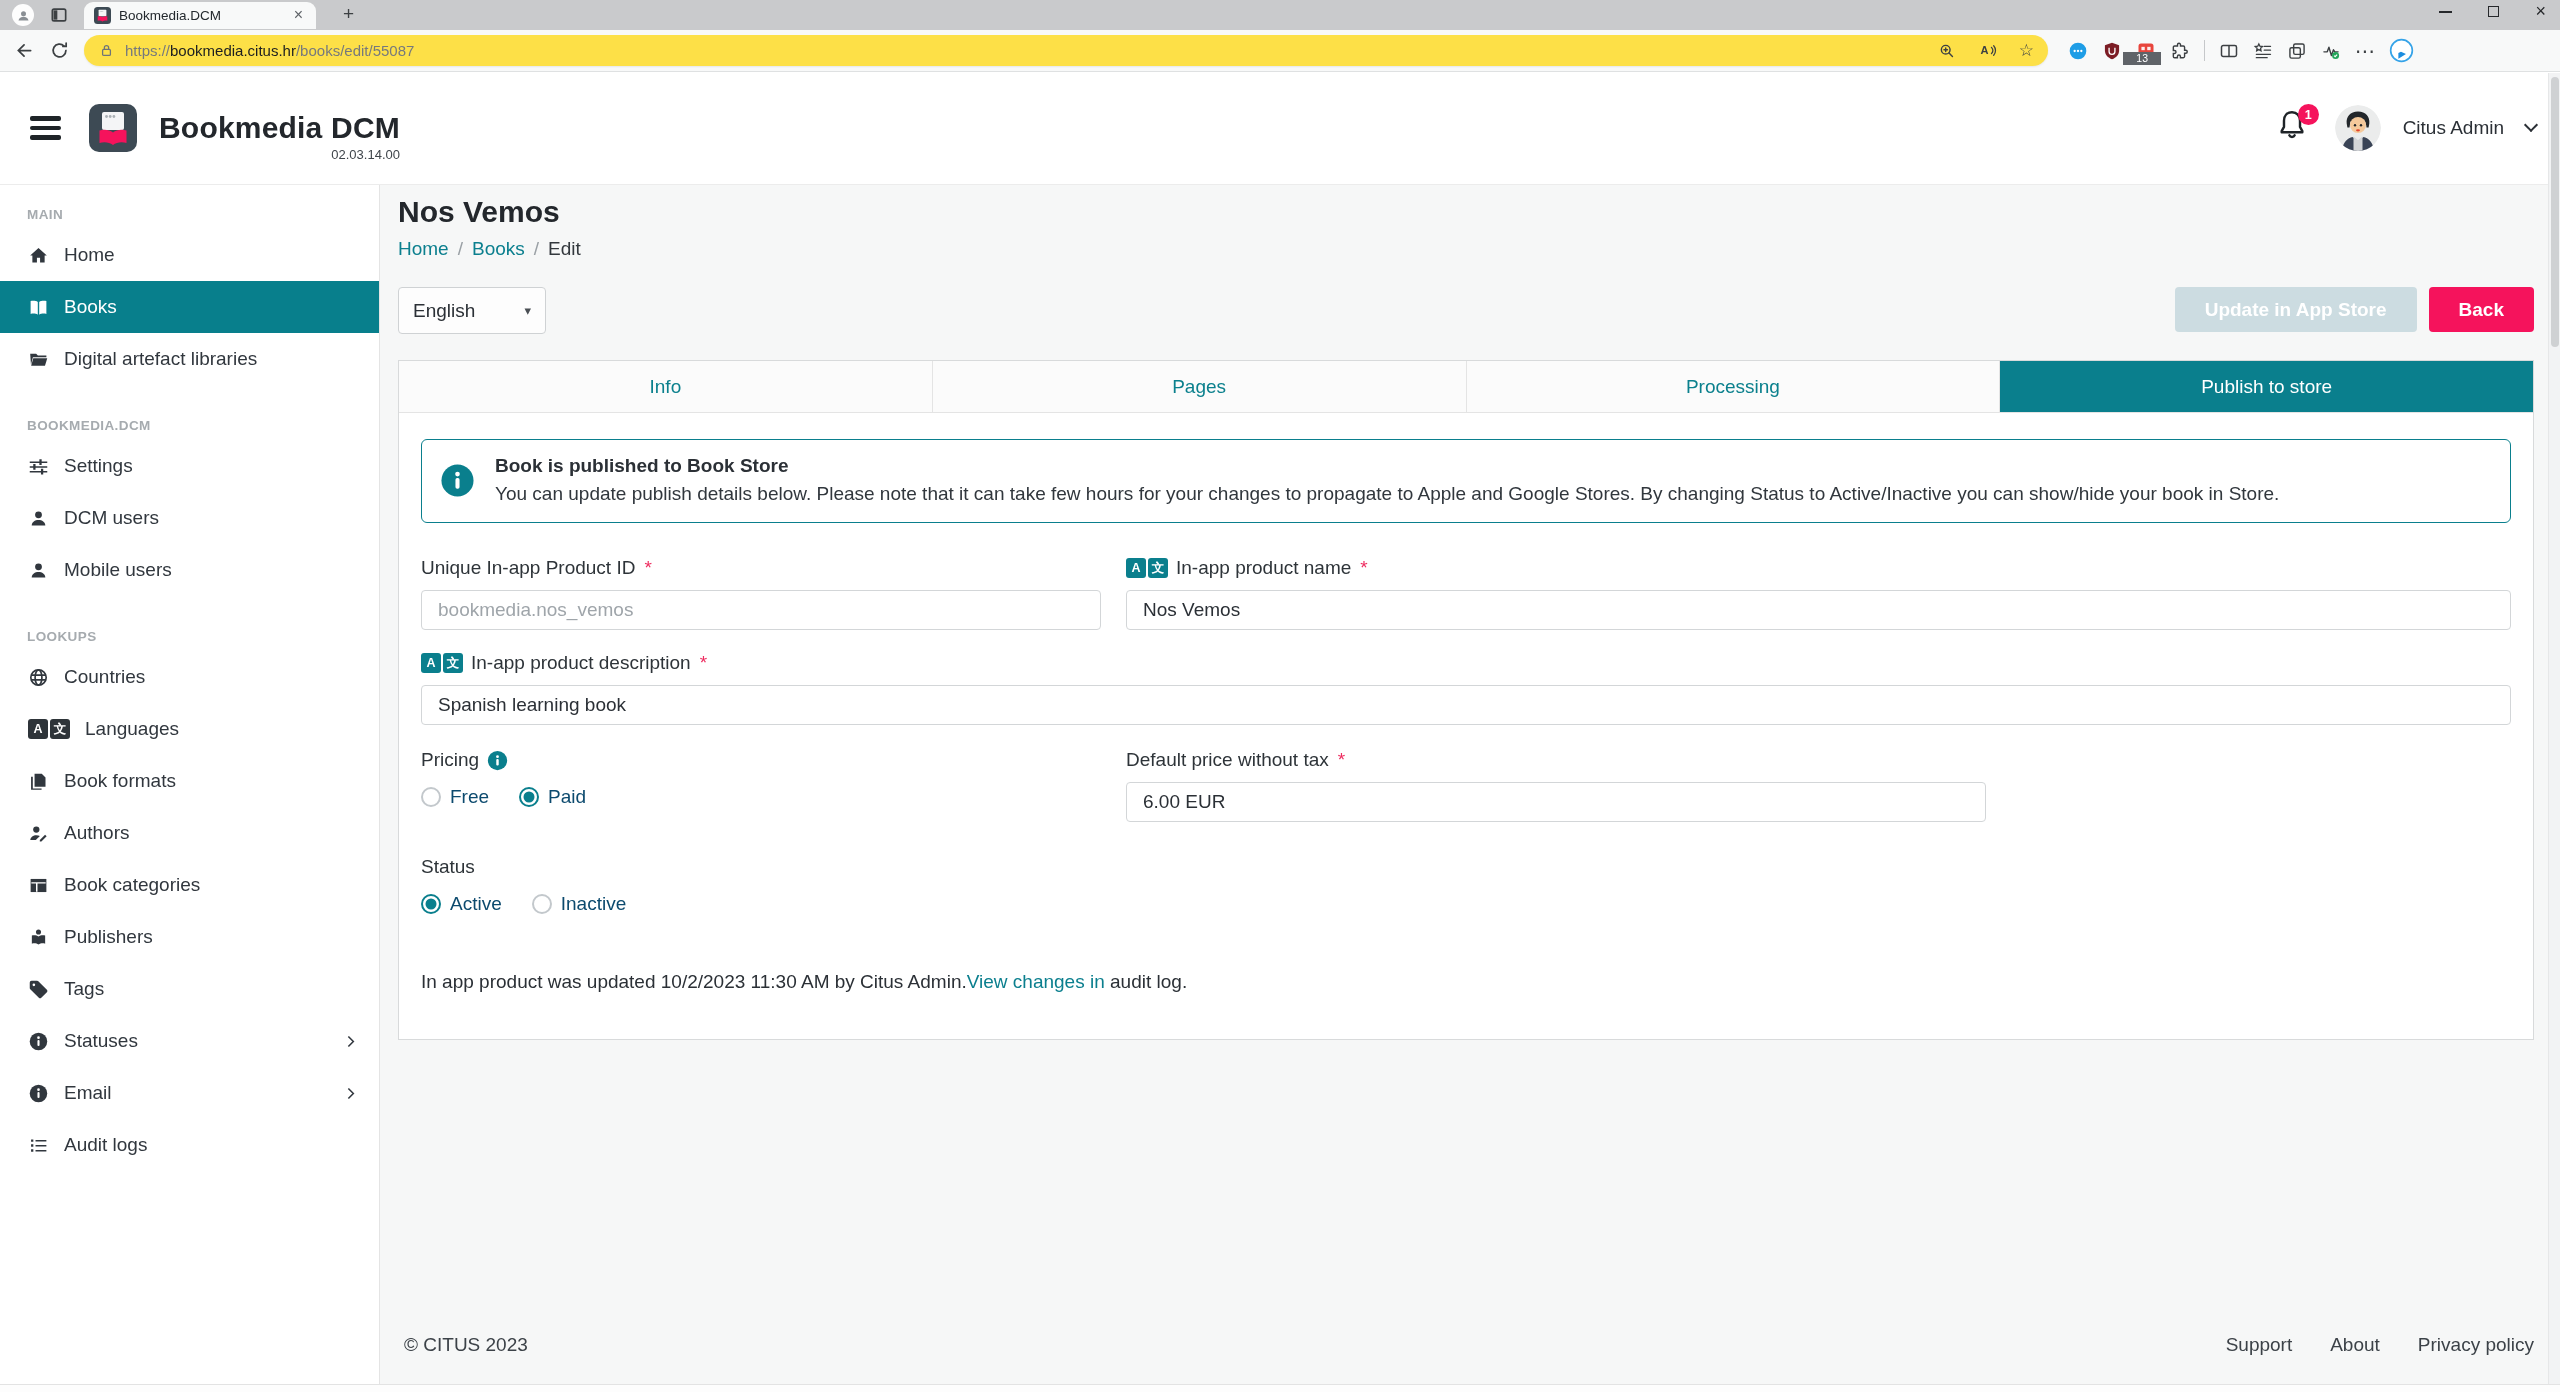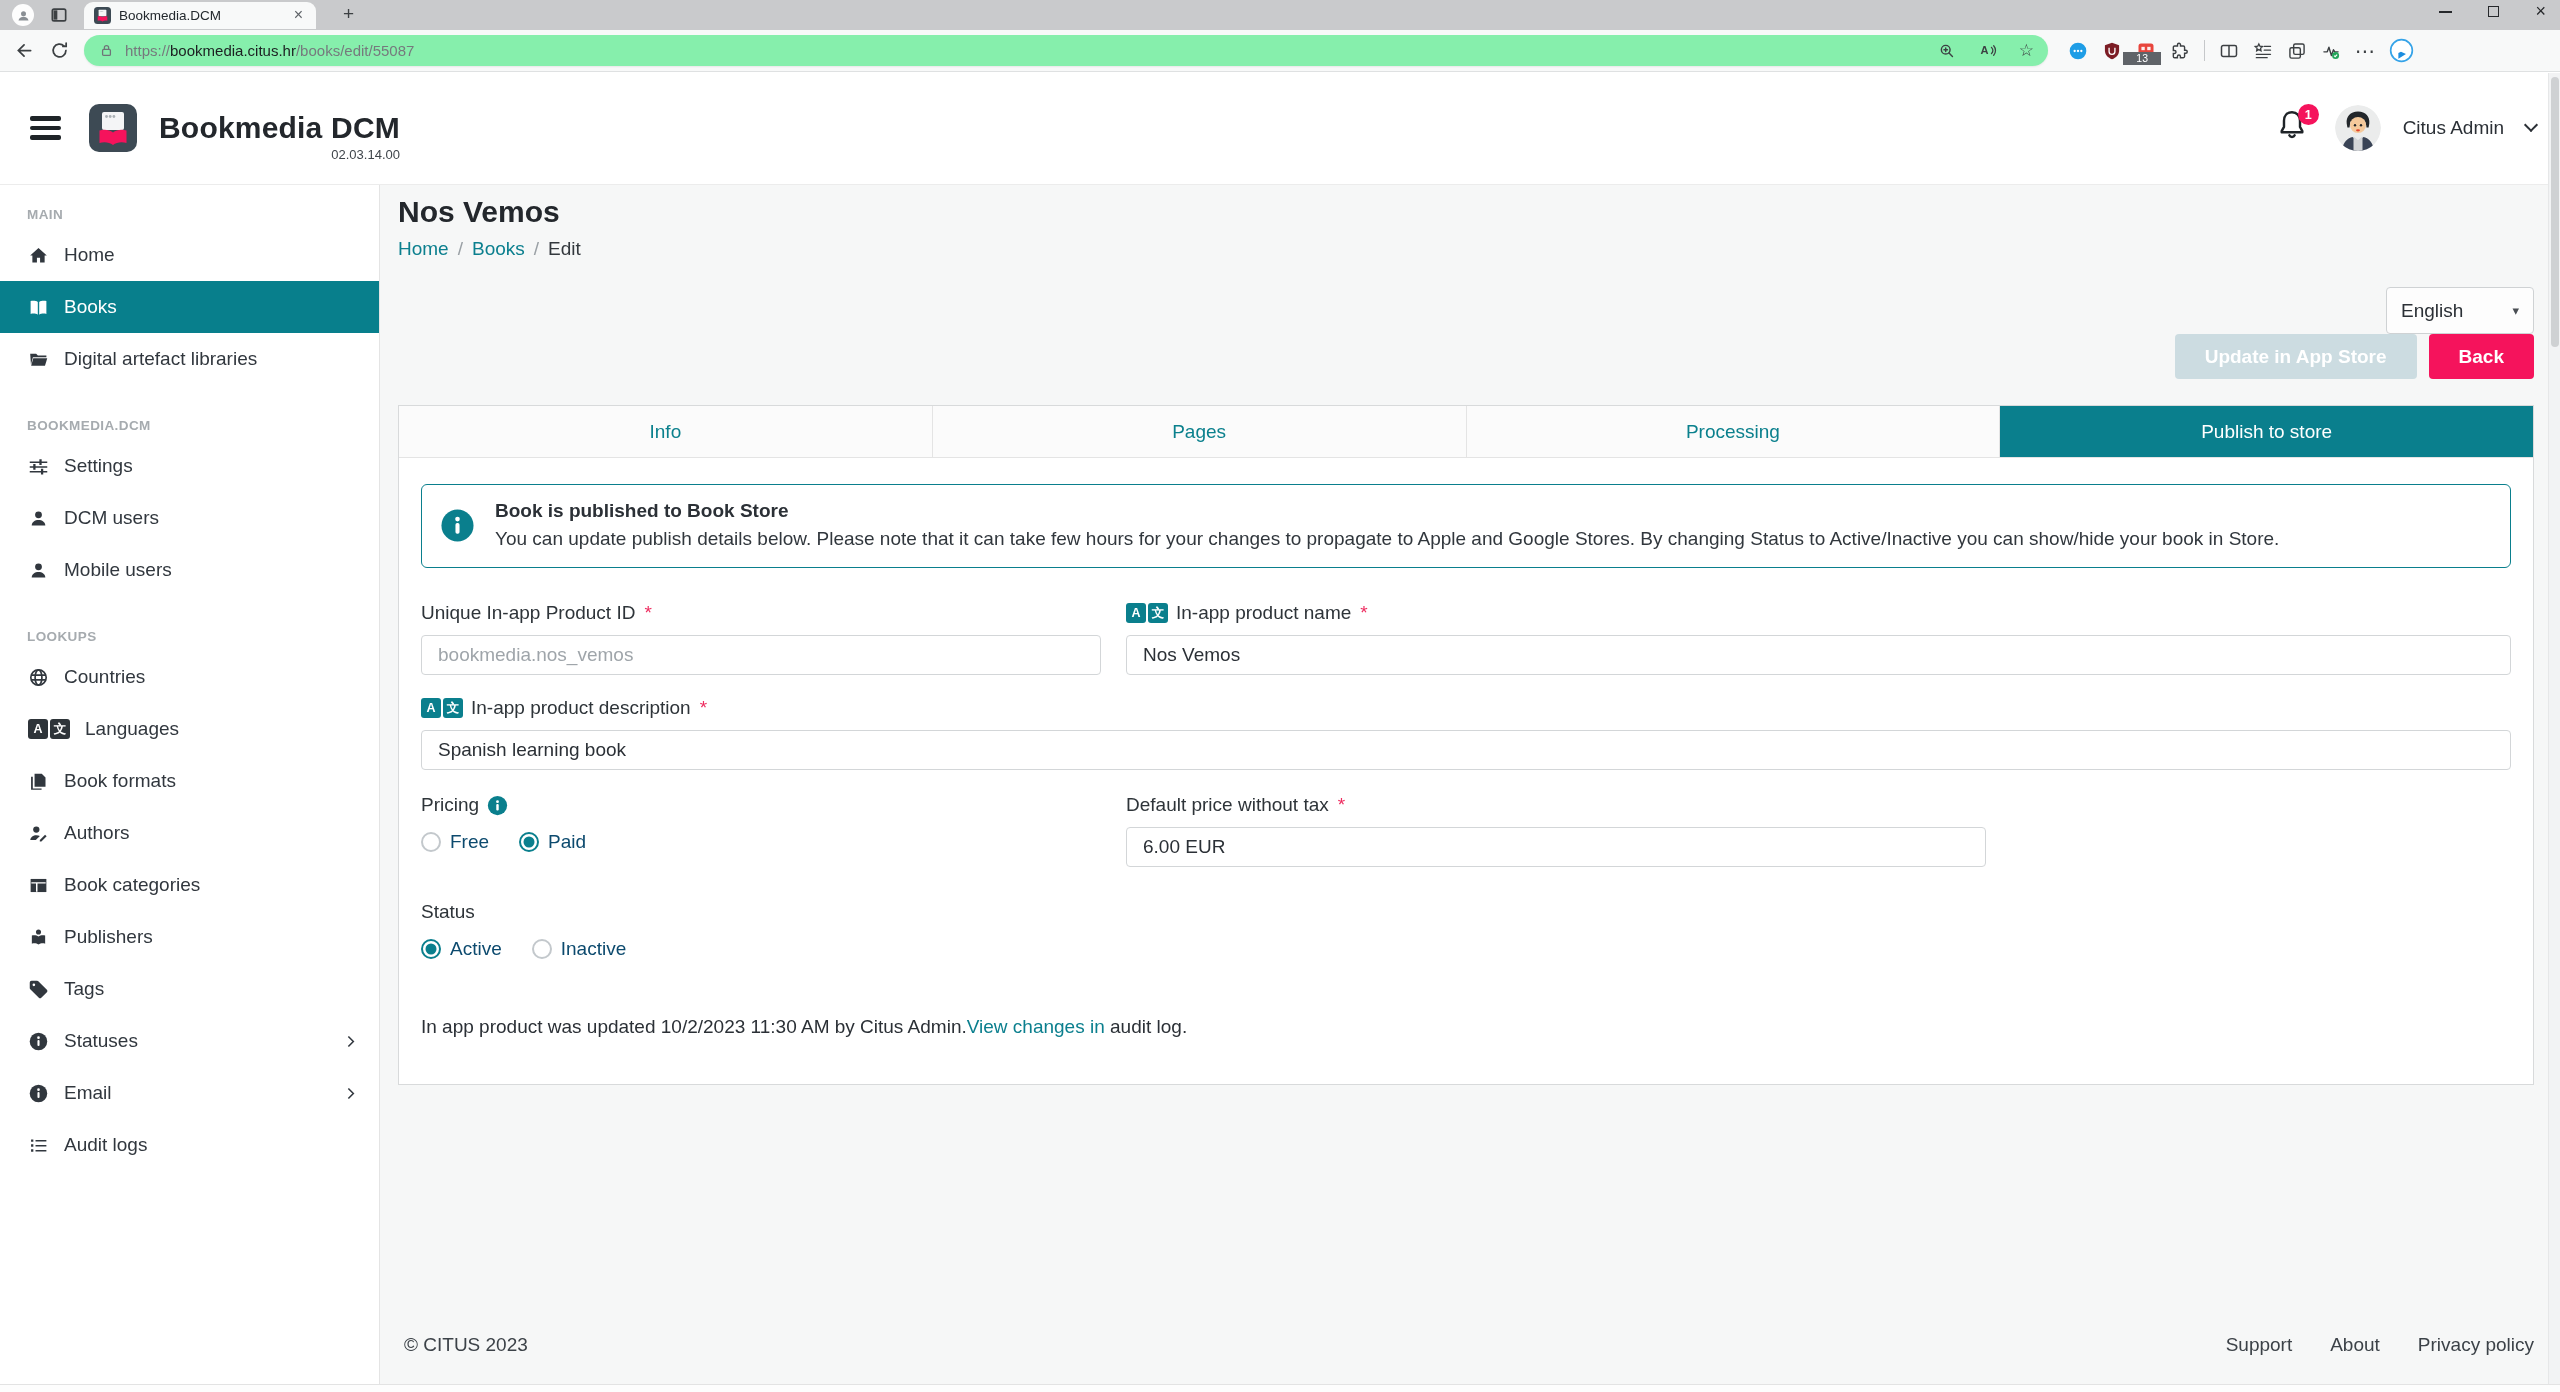--- a/index.html
+++ b/index.html
@@ -18,21 +18,21 @@
   .tab-title { font-size:13.5px; color:#24292e; flex:1; white-space:nowrap; overflow:hidden; }
   .tab-close { font-size:16px; color:#5f6368; line-height:1; padding:0 3px; }
   .newtab { font-size:19px; color:#3c4043; margin-left:12px; padding-bottom:3px; }
   .wincontrols { position:absolute; right:14px; top:6px; display:flex; gap:36px; align-items:center; }
   .win-min { width:13px; height:2px; background:#26282b; }
   .win-max { width:11px; height:11px; border:1.7px solid #26282b; }
   .win-close { font-size:18px; color:#26282b; line-height:11px; }
 
   .toolbar { height:42px; background:#f8f9f9; border-bottom:1px solid #dfe1e2; display:flex; align-items:center; padding:0 12px 0 14px; gap:14px; flex-shrink:0; }
   .nav-ic svg { width:21px; height:21px; display:block; }
-  .addressbar { flex:1; max-width:1964px; height:31px; background:#86efac; border-radius:16px; box-shadow:0 1px 2px rgba(0,0,0,.07); display:flex; align-items:center; padding:0 14px; gap:10px; }
+  .addressbar { flex:1; max-width:1964px; height:31px; background:#fde047; border-radius:16px; box-shadow:0 1px 2px rgba(0,0,0,.07); display:flex; align-items:center; padding:0 14px; gap:10px; }
   .addressbar svg.lock { width:17px; height:17px; }
   .url { font-size:15px; white-space:nowrap; flex:1; }
   .url .dim { color:#76797d; }
   .url .host { color:#1c1e21; }
   .bar-actions { display:flex; align-items:center; gap:22px; }
   .bar-actions svg { width:19px; height:19px; display:block; }
   .glyph-star { font-size:17px; color:#3c4043; line-height:1; }
   .extrow { display:flex; align-items:center; gap:14px; margin-left:6px; }
   .extrow svg { width:20px; height:20px; display:block; }
   .ext-red { position:relative; display:inline-flex; }
@@ -73,21 +73,21 @@
   .tpair b { width:20px; height:20px; border-radius:3px; background:#2e3439; color:#fff; font-size:12.5px; font-weight:700; display:flex; align-items:center; justify-content:center; }
   .tpair.teal b { background:#0a7f8d; }
 
   .main { flex:1; background:#f6f7f7; display:flex; flex-direction:column; padding:10px 26px 0 18px; min-width:0; }
   .page-title { font-size:30px; font-weight:700; color:#23272c; }
   .breadcrumb { margin-top:9px; font-size:19px; display:flex; gap:9px; align-items:center; }
   .breadcrumb .lnk { color:#0b7f8e; text-decoration:none; cursor:pointer; }
   .breadcrumb .sep { color:#9aa0a5; }
   .breadcrumb .cur { color:#33383d; }
 
-  .controls-row { margin-top:27px; display:flex; align-items:flex-end;flex-direction:column; }
+  .controls-row { margin-top:27px; display:flex; align-items:flex-start; }
   .langselect { width:148px; height:47px; background:#fdfdfd; border:1px solid #cfd2d4; border-radius:4px; display:flex; align-items:center; padding:0 14px; font-size:19px; color:#2b3036; cursor:pointer; }
   .langselect .caret { margin-left:auto; font-size:13px; color:#4a4f54; }
   .btns { margin-left:auto; display:flex; gap:12px; }
   .btn { height:45px; border:none; border-radius:4px; font-size:19px; font-weight:600; color:#fff; padding:0 30px; font-family:inherit; cursor:pointer; }
   .btn.disabled { background:#ccdce1; cursor:default; }
   .btn.pink { background:#f5135c; }
 
   .card { margin-top:26px; background:#fff; border:1px solid #d8dadb; display:flex; flex-direction:column; }
   .tabsrow { display:flex; height:52px; border-bottom:1px solid #e4e4e4; }
   .ctab { flex:1; display:flex; align-items:center; justify-content:center; font-size:19px; color:#0b808d; background:#fbfbfb; border-right:1px solid #e4e4e4; cursor:pointer; }

